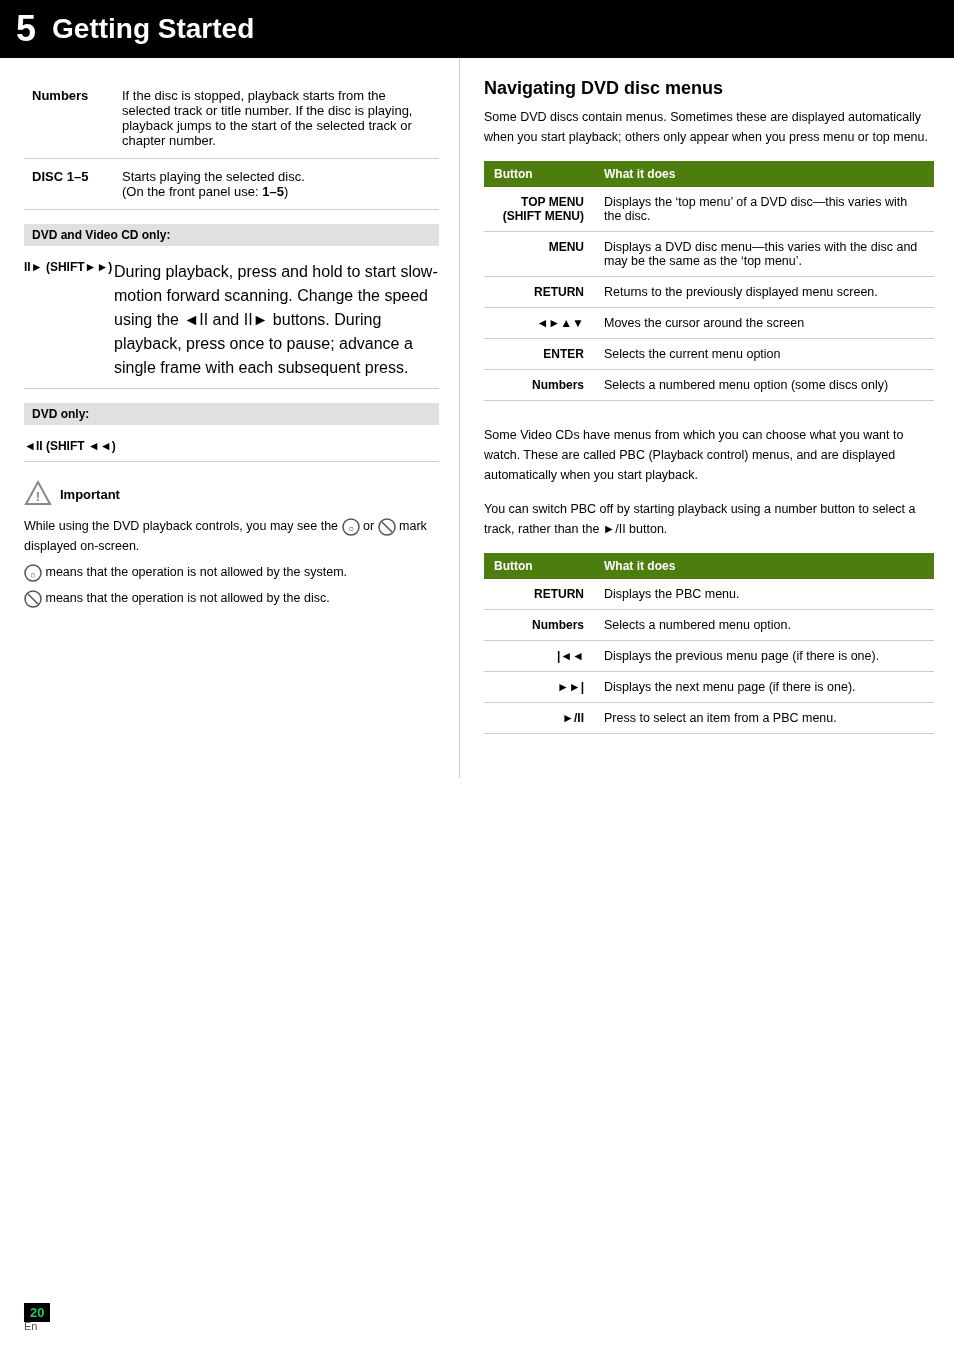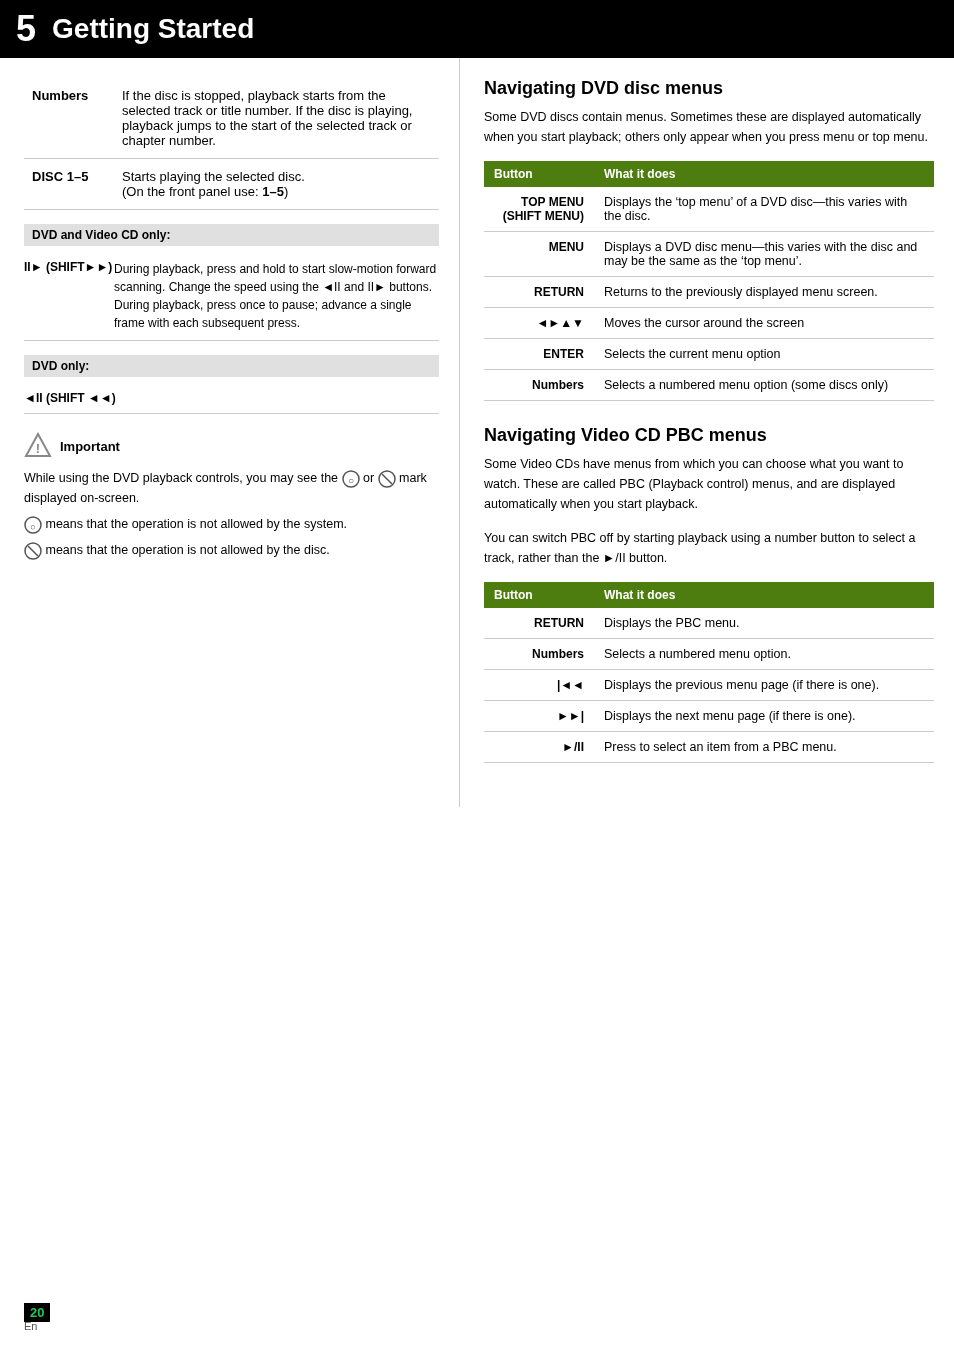--- a/index.html
+++ b/index.html
@@ -87,21 +87,21 @@
       padding: 8px 0;
       border-bottom: 1px solid #ccc;
     }
     .sub-row-label {
       font-weight: bold;
       min-width: 90px;
       font-size: 12px;
     }
     .sub-row-text {
       flex: 1;
-      font-size: 12px;
+      font-size: 16px;
       line-height: 1.5;
     }
 
     
     .important-box {
       margin-top: 18px;
       border: none;
     }
     .important-title {
       font-weight: bold;
@@ -292,21 +292,20 @@
           <td><strong>ENTER</strong></td>
           <td>Selects the current menu option</td>
         </tr>
         <tr>
           <td><strong>Numbers</strong></td>
           <td>Selects a numbered menu option (some discs only)</td>
         </tr>
       </tbody>
     </table>
 
-    <h2 class="section-heading">Navigating Video CD PBC menus</h2>
     <p class="section-intro">Some Video CDs have menus from which you can choose what you want to watch. These are called PBC (Playback control) menus, and are displayed automatically when you start playback.</p>
     <p class="section-intro">You can switch PBC off by starting playback using a number button to select a track, rather than the ►/II button.</p>
 
     <table class="nav-table">
       <thead>
         <tr>
           <td>Button</td>
           <td>What it does</td>
         </tr>
       </thead>

